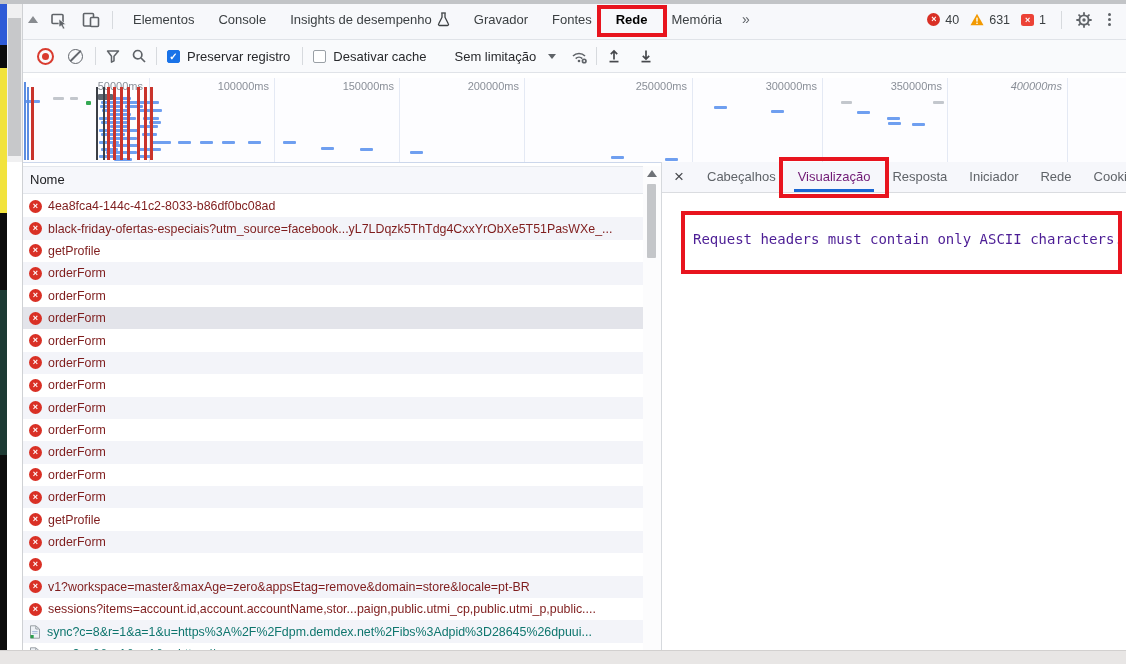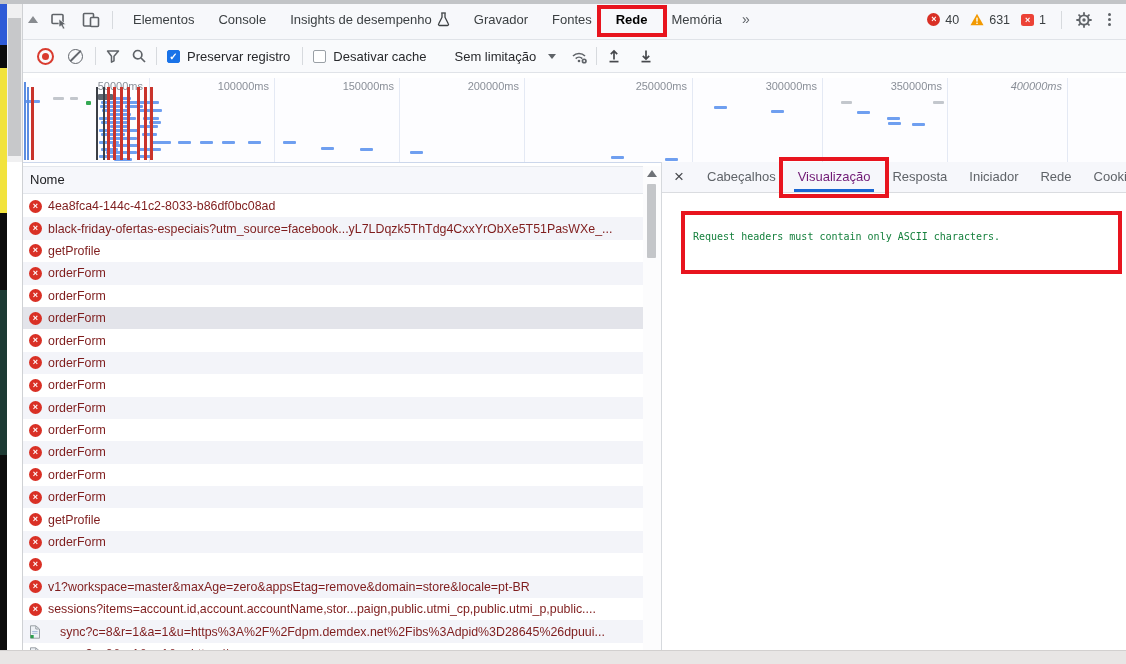--- a/index.html
+++ b/index.html
@@ -51,35 +51,35 @@
   .tl-vline{position:absolute;top:9px;height:73px;}
   #tl-marker{position:absolute;left:1px;top:4px;width:2px;height:11px;background:#5b8ce0;}
   
   #name-header{left:0;top:166px;width:638px;height:28px;background:#f6f7fb;border-top:1px solid #e4e7ec;
     border-bottom:1px solid #e4e7ec;line-height:26px;padding-left:7px;box-sizing:border-box;color:#202124;}
   #rows{left:0;top:195px;width:620px;}
   .row{height:22.4px;display:flex;align-items:center;padding-left:6px;gap:6px;font-size:12.4px;overflow:hidden;}
   .row.alt{background:#f3f4f9;}
   .row.sel{background:#e3e4ea;}
   .row .nm{white-space:nowrap;overflow:hidden;color:#7f1d1d;}
-  .row .nm.plain{color:#7f1d1d;margin-left:13px;}
+  .row .nm.plain{color:#0f766e;}
   #partial-row{left:0;top:642.8px;width:620px;height:7px;overflow:hidden;}
   
   #list-sb{left:620px;top:166px;width:18px;height:484px;background:#fcfcfd;}
   #list-sb .tri-up{margin:4px auto 0 auto;border-bottom-color:#6f7277;}
   #list-sb-thumb{position:absolute;left:4px;top:18px;width:9px;height:74px;background:#c4c6c9;border-radius:1px;}
   
   #details{left:638px;top:162px;width:466px;height:488px;border-left:1px solid #d6d9dd;background:#fff;box-sizing:border-box;}
   #detail-tabbar{position:absolute;left:0;top:0;width:600px;height:30px;background:#f6f7fb;border-bottom:1px solid #dadce0;
     display:flex;align-items:stretch;}
   #detail-close{width:34px;display:flex;align-items:center;justify-content:center;font-size:17px;color:#47494d;}
   .dtab{padding:0 11px;line-height:29px;color:#5f6368;white-space:nowrap;position:relative;}
   .dtab.sel{color:#701a75;}
   .dtab.sel .underline{position:absolute;left:7px;right:7px;bottom:0;height:3px;background:#1a66d2;}
-  #detail-msg{position:absolute;left:31px;top:69px;font-family:"DejaVu Sans Mono",monospace;font-size:10px;color:#15803d;white-space:nowrap;}
+  #detail-msg{position:absolute;left:31px;top:69px;font-family:"DejaVu Sans Mono",monospace;font-size:14px;color:#4c1d95;white-space:nowrap;}
   
   .anno{position:absolute;border:4px solid #e8141e;z-index:60;pointer-events:none;}
   .tab-anno-rede{left:-7px;right:-7px;top:5px;bottom:2px;}
   .tab-anno-vis{left:-8px;right:-8px;top:-5px;bottom:-6px;}
   #anno-message{left:681px;top:211px;width:433px;height:55px;}
   
   #bottom-band{left:0;top:650px;width:1126px;height:14px;background:#e8e6e5;border-top:1px solid #d2d0cf;z-index:55;}
   svg{display:block;}
 </style>
 </head>

